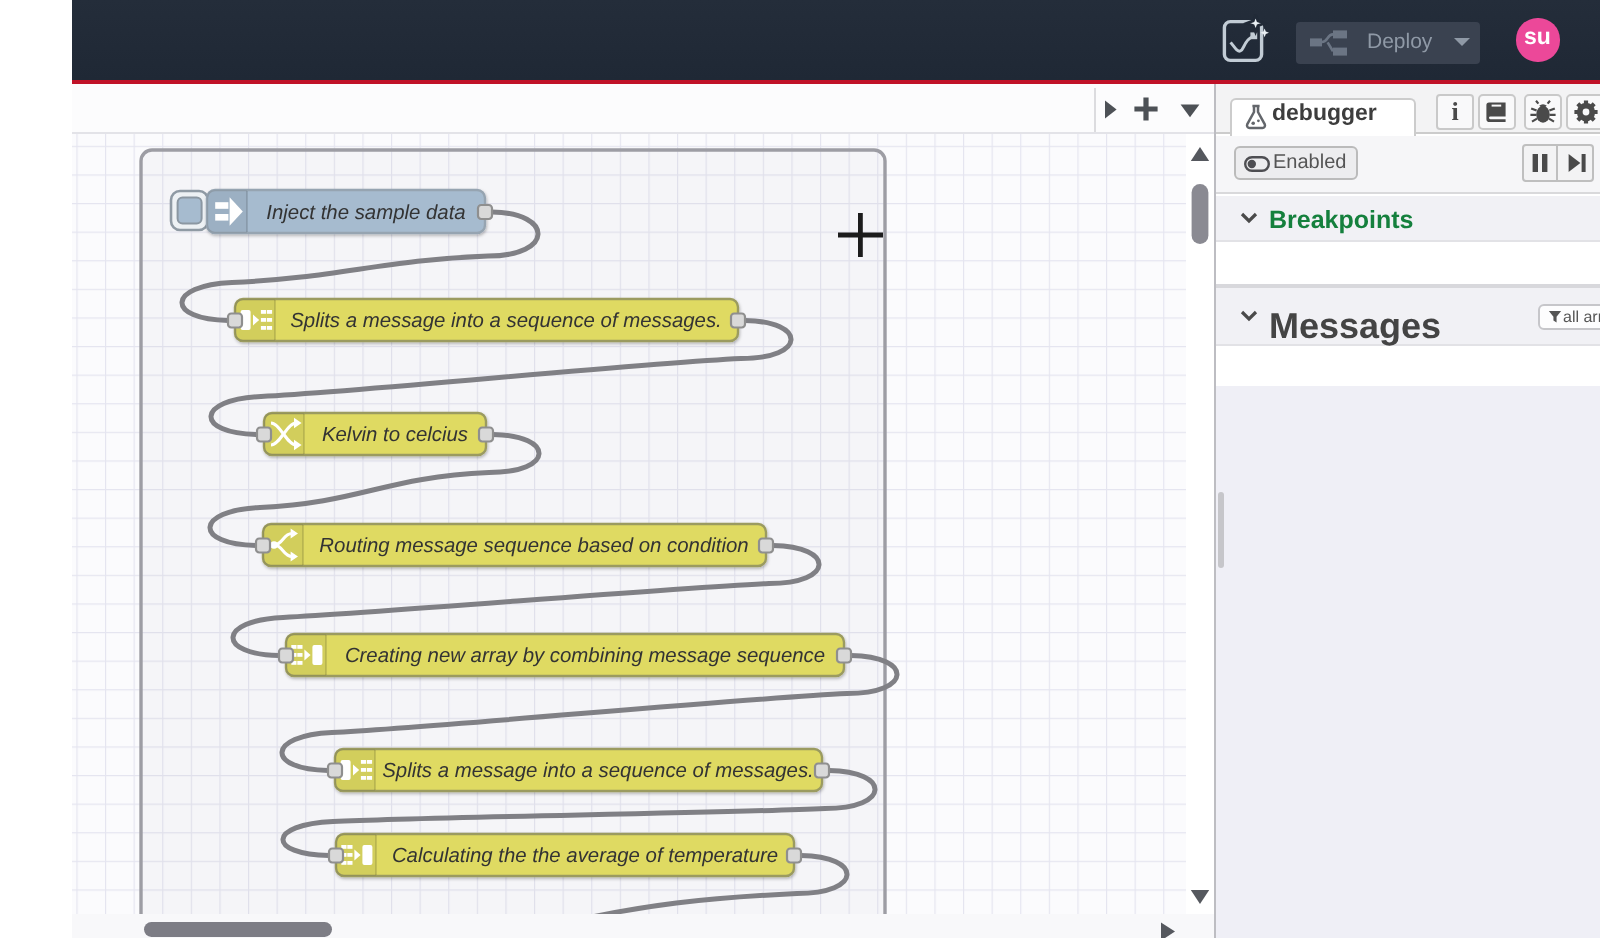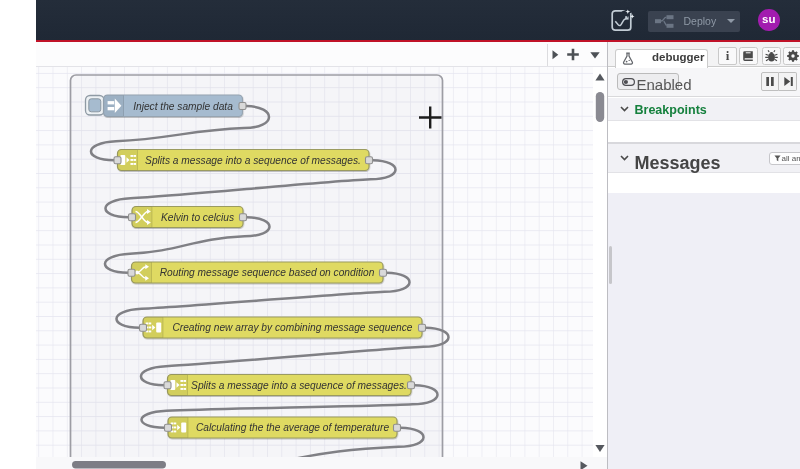--- a/index.html
+++ b/index.html
@@ -24,21 +24,21 @@
   <div class="abs" style="left:612px;top:11px;width:92px;height:20.5px;background:#3a4250;border-radius:2px;"></div>
   <svg class="abs" style="left:618px;top:14px;" width="22" height="15" viewBox="0 0 22 15">
     <rect x="1" y="5.2" width="6" height="4" fill="#6b7584"></rect>
     <rect x="12.5" y="1.2" width="7" height="4" fill="#6b7584"></rect>
     <rect x="12.5" y="9.8" width="7" height="4" fill="#6b7584"></rect>
     <path d="M7 7 C10 7 9.5 3.2 12.5 3.2 M9.8 7.2 L12.5 11.6" stroke="#6b7584" stroke-width="1.3" fill="none"></path>
   </svg>
   <div class="abs" style="left:647.5px;top:15px;width:40px;color:#8f99a6;font-size:10.5px;">Deploy</div>
   <div class="abs" style="left:691px;top:19px;width:0;height:0;border-left:4px solid transparent;border-right:4px solid transparent;border-top:4.5px solid #8f99a6;"></div>
 
-  <div class="abs" style="left:722px;top:9px;width:21.5px;height:21.5px;border-radius:50%;background:#a21caf;color:#fff;font-size:11.5px;font-weight:bold;text-align:center;line-height:21.5px;">su</div>
+  <div class="abs" style="left:722px;top:9px;width:21.5px;height:21.5px;border-radius:50%;background:#ec4899;color:#fff;font-size:11.5px;font-weight:bold;text-align:center;line-height:21.5px;">su</div>
 
   <div class="abs" style="left:764px;top:13.2px;width:19.5px;height:3px;background:#f3f6f8;border-radius:1px;"></div>
   <div class="abs" style="left:764px;top:18.4px;width:19.5px;height:3px;background:#f3f6f8;border-radius:1px;"></div>
   <div class="abs" style="left:764px;top:23.6px;width:19.5px;height:3px;background:#f3f6f8;border-radius:1px;"></div>
 
   <svg class="abs" style="left:0;top:42px;" width="571" height="427" viewBox="0 42 571 427">
     <defs>
       <pattern id="grid" width="14.3" height="14.3" patternUnits="userSpaceOnUse" x="2.2" y="1.4">
         <path d="M14.3 0 H0 V14.3" fill="none" stroke="#e5e5f0" stroke-width="1.2"></path>
       </pattern>
@@ -210,21 +210,21 @@
   <div class="abs" style="left:571px;top:42px;width:1px;height:427px;background:#bdbdc2;"></div>
   <div class="abs" id="sidebar" style="left:572px;top:42px;width:228px;height:427px;background:#fff;overflow:hidden;">
 
     <div class="abs" style="left:0;top:0;width:228px;height:25px;background:#f3f3f4;border-bottom:1px solid #cccccc;"></div>
     <div class="abs" style="left:6.5px;top:6.5px;width:93px;height:19px;background:#fff;border:1px solid #ccc;border-bottom:none;border-radius:3px 3px 0 0;"></div>
     <svg class="abs" style="left:14px;top:9.5px;" width="12" height="13" viewBox="0 0 12 13">
       <path d="M4.2 1 H7.8 M5 1 V4 L1.6 10.2 A1.3 1.3 0 0 0 2.8 12 H9.2 A1.3 1.3 0 0 0 10.4 10.2 L7 4 V1" fill="none" stroke="#63666b" stroke-width="1.25"></path>
       <circle cx="4.6" cy="9.6" r="0.9" fill="#63666b"></circle>
         <circle cx="7.2" cy="8.4" r="0.7" fill="#63666b"></circle>
     </svg>
-    <div class="abs" style="left:44px;top:9px;font-size:11.5px;font-weight:bold;color:#3d3d3d;">debugger</div>
+    <div class="abs" style="left:28px;top:9px;font-size:11.5px;font-weight:bold;color:#3d3d3d;">debugger</div>
 
     <div class="abs" style="left:110px;top:5px;width:19px;height:18px;background:#f9f9fa;border:1px solid #c9c9c9;border-radius:2px;text-align:center;font-family:'Liberation Serif',serif;font-weight:bold;font-size:13px;color:#4a4a4a;line-height:16px;">i</div>
     <svg class="abs" style="left:131px;top:5px;" width="19" height="18" viewBox="0 0 19 18">
       <rect x="0.5" y="0.5" width="18" height="17" rx="2" fill="#f9f9fa" stroke="#c9c9c9"></rect>
       <path d="M5.5 4.2 Q4.2 4.2 4.2 5.5 L4.2 12.6 Q4.2 14 5.7 14 L13.8 14 L13.8 12.6 L6.2 12.6 Q5.5 12.6 5.5 11.9 Q5.5 11.2 6.2 11.2 L13.8 11.2 L13.8 4.2 Z" fill="#4a4a4a"></path>
       <path d="M6.8 5.8 H11.6" stroke="#f9f9fa" stroke-width="1"></path>
     </svg>
     <svg class="abs" style="left:154px;top:5px;" width="19" height="18" viewBox="0 0 19 18">
       <rect x="0.5" y="0.5" width="18" height="17" rx="2" fill="#f9f9fa" stroke="#c9c9c9"></rect>
       <ellipse cx="9.5" cy="10.2" rx="3.4" ry="4.2" fill="#4a4a4a"></ellipse>
@@ -242,21 +242,21 @@
       <circle cx="10" cy="9" r="1.7" fill="#f9f9fa"></circle>
     </svg>
     <div class="abs" style="left:207px;top:11px;width:0;height:0;border-left:5px solid transparent;border-right:5px solid transparent;border-top:6px solid #555;"></div>
 
     <div class="abs" style="left:0;top:26px;width:228px;height:29px;background:#f6f6f8;border-bottom:1px solid #d9d9db;"></div>
     <div class="abs" style="left:9px;top:30.5px;width:62px;height:17px;background:#ededef;border:1px solid #bbb;border-radius:3px;"></div>
     <svg class="abs" style="left:13.5px;top:35.5px;" width="13" height="8" viewBox="0 0 13 8">
       <rect x="0.6" y="0.6" width="11.8" height="6.8" rx="3.4" fill="none" stroke="#4e4e52" stroke-width="1.2"></rect>
       <circle cx="3.9" cy="4" r="2.1" fill="#4e4e52"></circle>
     </svg>
-    <div class="abs" style="left:28.5px;top:33.5px;font-size:15px;color:#555;">Enabled</div>
+    <div class="abs" style="left:28.5px;top:33.5px;font-size:10px;color:#555;">Enabled</div>
 
     <div class="abs" style="left:152.5px;top:29.5px;width:18px;height:19px;background:#f3f3f4;border:1px solid #bfbfbf;border-radius:2px 0 0 2px;"></div>
     <div class="abs" style="left:170.5px;top:29.5px;width:18px;height:19px;background:#f3f3f4;border:1px solid #bfbfbf;border-left:none;border-radius:0 2px 2px 0;"></div>
     <svg class="abs" style="left:158px;top:34.5px;" width="8" height="9" viewBox="0 0 8 9">
       <rect x="0.3" y="0" width="2.7" height="9" fill="#4a4a4a"></rect>
         <rect x="5" y="0" width="2.7" height="9" fill="#4a4a4a"></rect>
     </svg>
     <svg class="abs" style="left:176px;top:34.5px;" width="9" height="9" viewBox="0 0 9 9">
       <path d="M0.3 0 L6.2 4.5 L0.3 9 Z" fill="#4a4a4a"></path>
         <rect x="6.8" y="0" width="2" height="9" fill="#4a4a4a"></rect>

